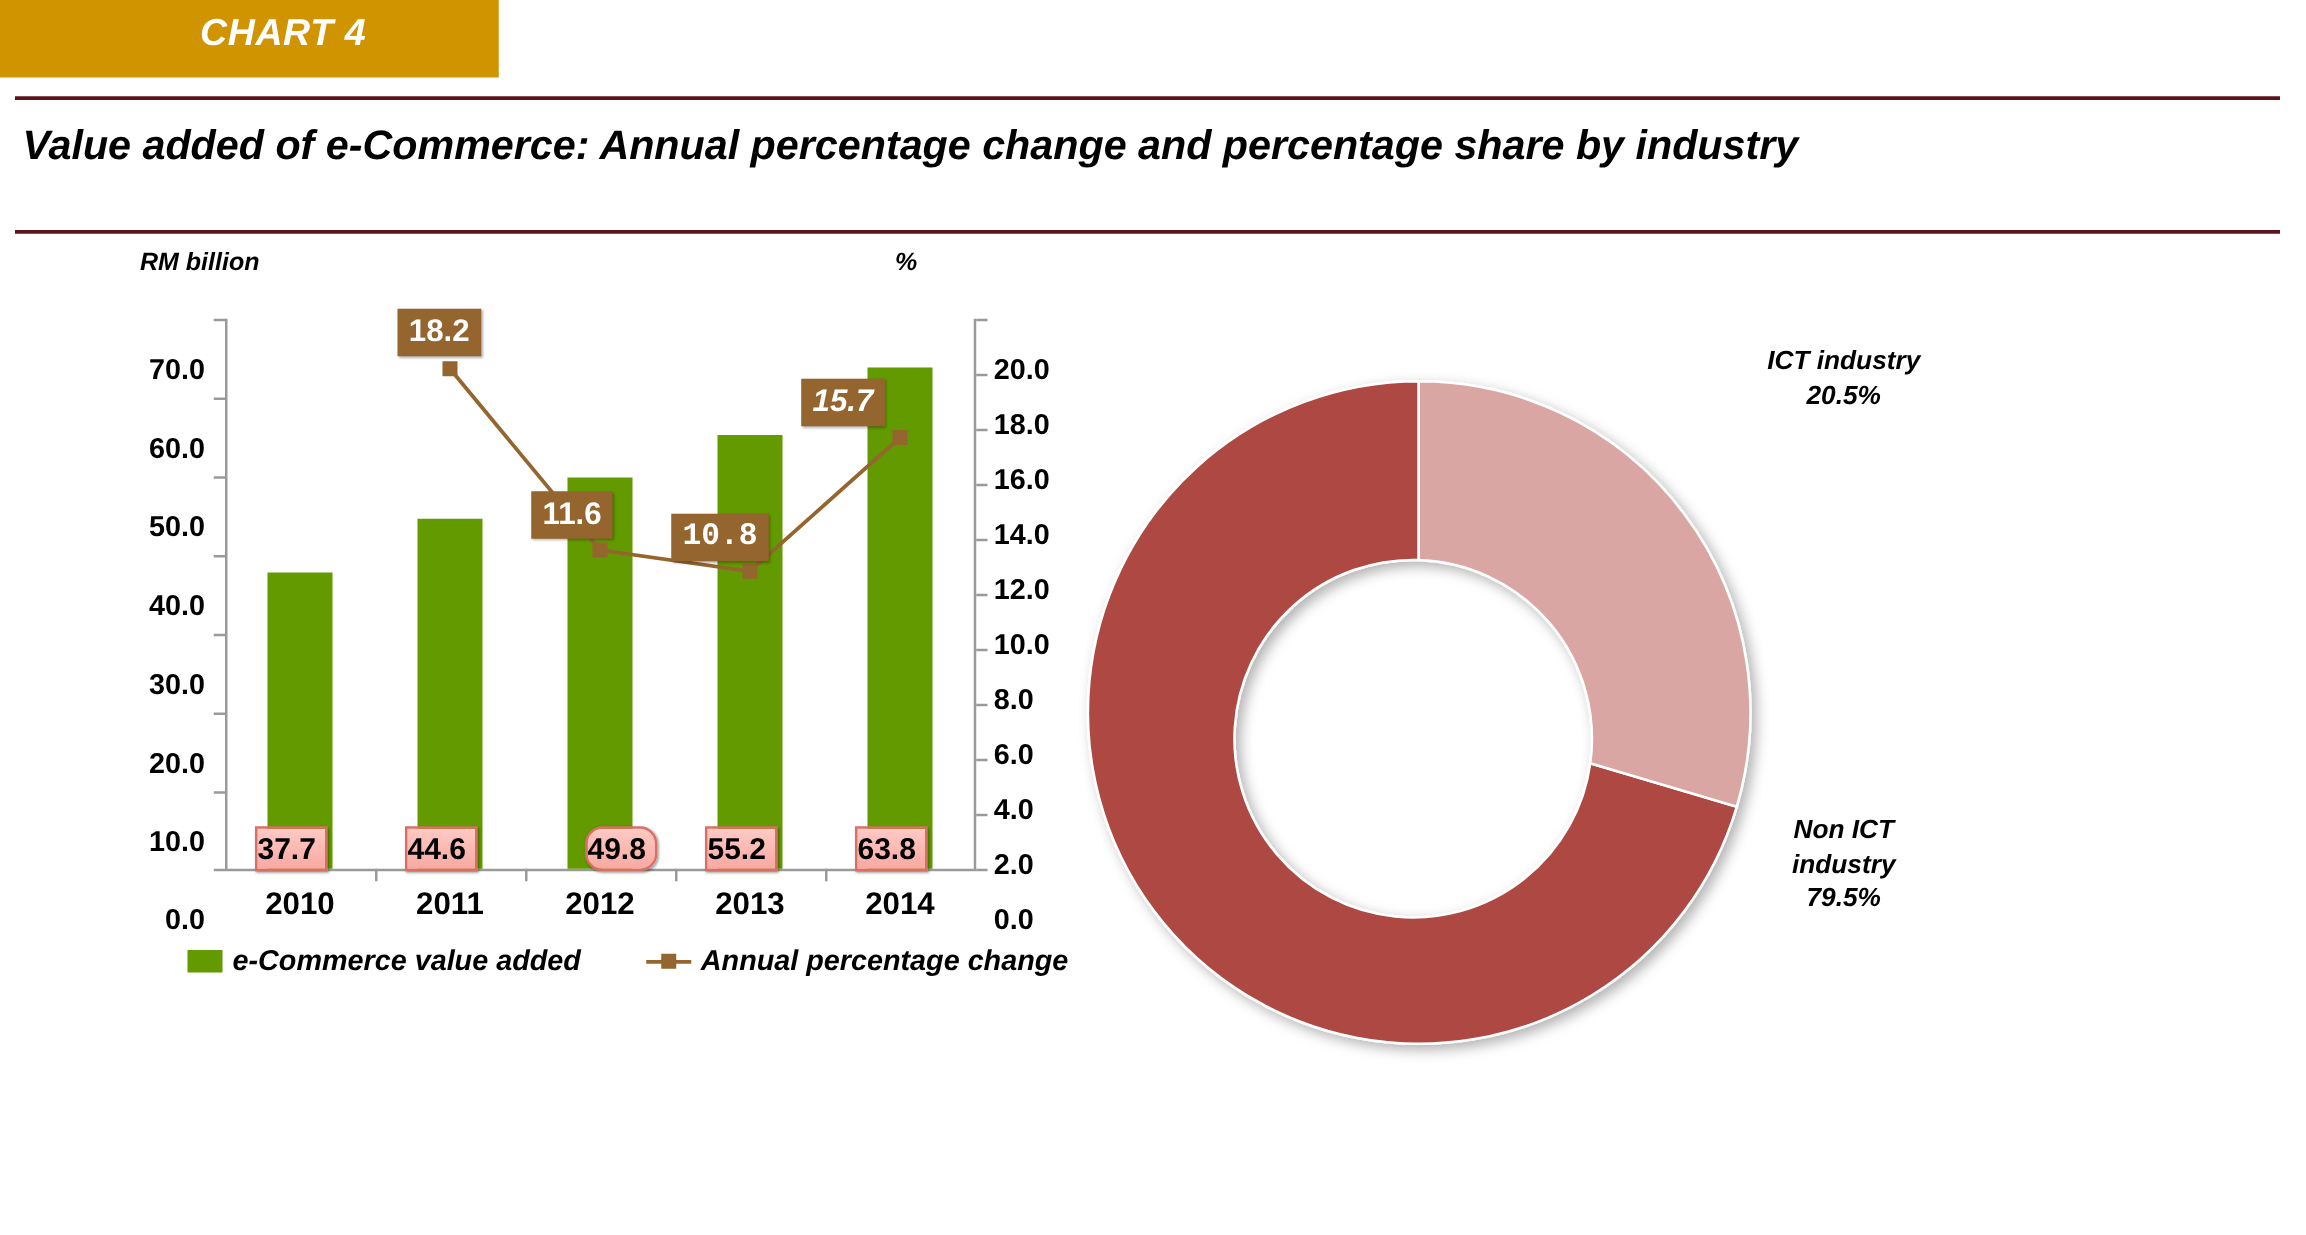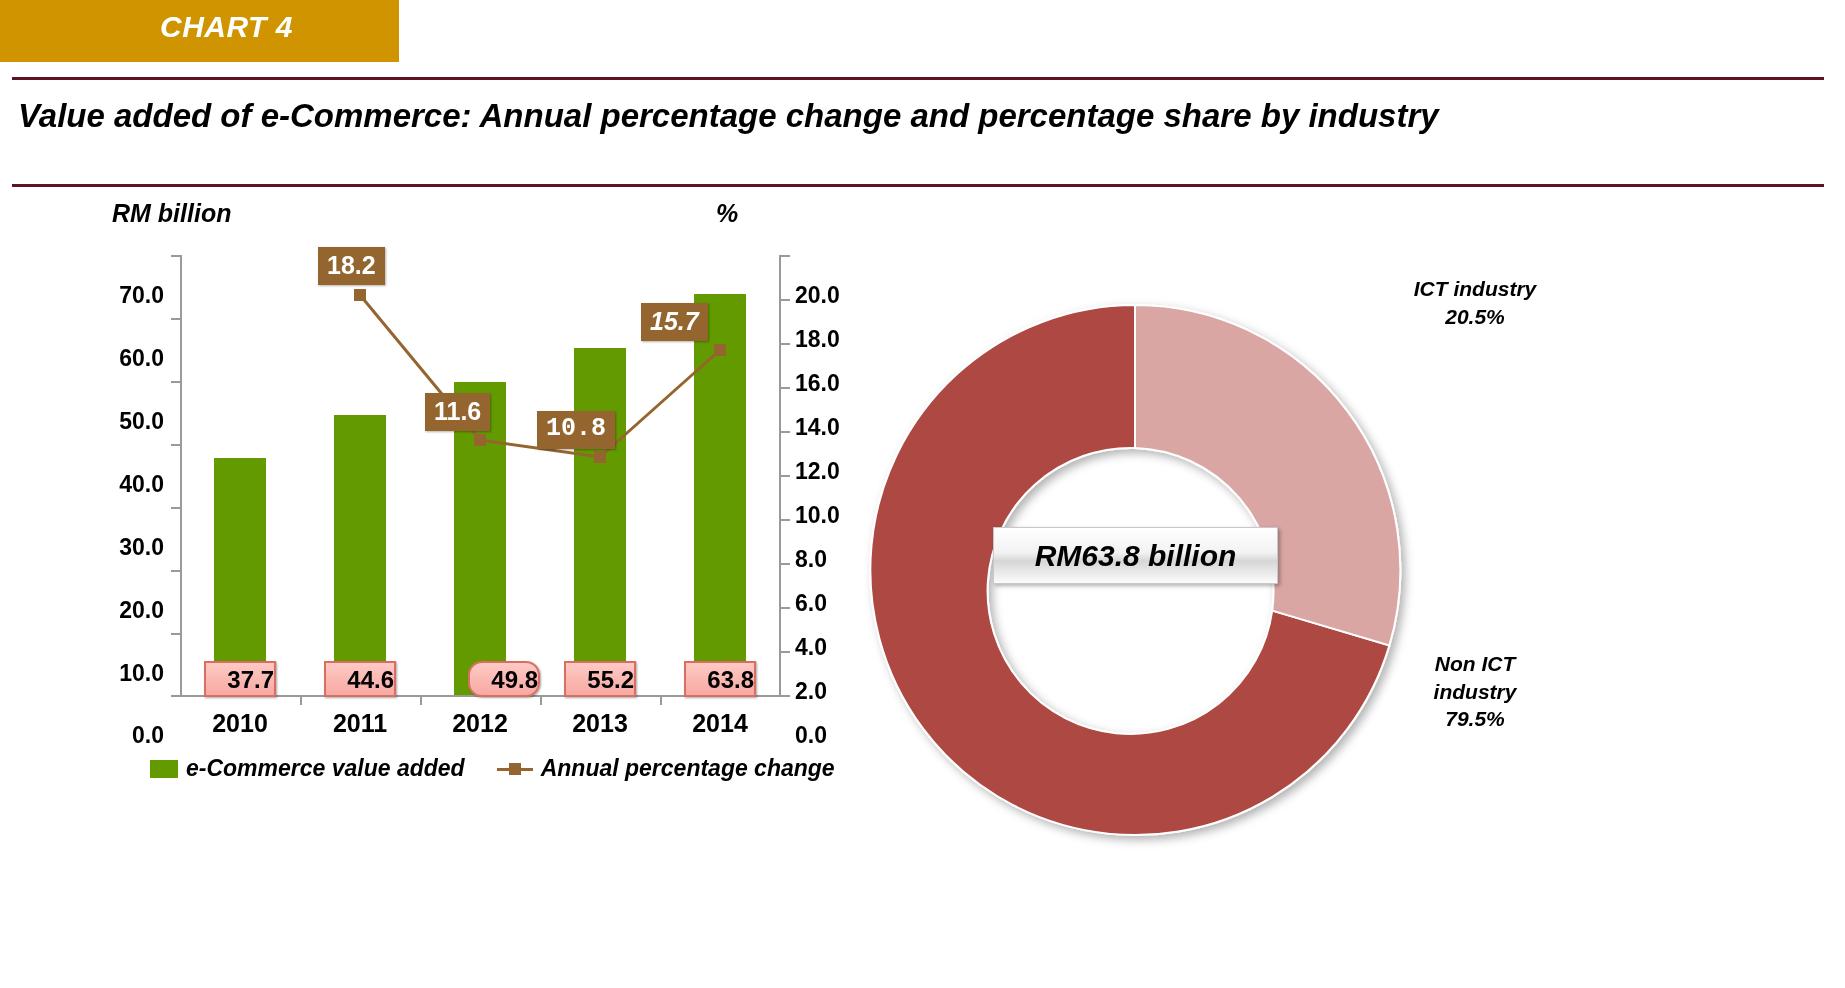--- a/index.html
+++ b/index.html
@@ -58,21 +58,21 @@
   
   #combo-chart {
     position: absolute;
     left: 0;
     top: 185px;
     width: 950px;
     height: 803px;
   }
   .axis-unit {
     position: absolute;
-    font-size: 25px;
+    font-size: 20px;
     font-weight: bold;
     font-style: italic;
     color: #000;
   }
   #unit-left  { left: 112px; top: 14px; }
   #unit-right { left: 716px; top: 14px; }
   #axis-left-line {
     position: absolute;
     left: 180px;
     top: 70px;
@@ -132,24 +132,24 @@
     position: absolute;
     top: 524px;
     width: 120px;
     text-align: center;
     font-size: 25px;
     font-weight: bold;
     color: #000;
   }
   .bar-value {
     position: absolute;
-    width: 72px;
+    width: 58px;
     height: 36px;
     line-height: 34px;
-    text-align: right;
+    text-align: left;
     font-size: 24px;
     font-weight: bold;
     color: #000;
     background: linear-gradient(180deg, #ffc9c4 0%, #f7a9a2 100%);
     border: 2px solid #d96f63;
     box-shadow: 1px 1px 2px rgba(0,0,0,0.35);
     box-sizing: border-box;
   }
   .line-value {
     position: absolute;
@@ -166,21 +166,21 @@
     white-space: nowrap;
   }
 
   
   #legend {
     position: absolute;
     left: 150px;
     top: 570px;
     display: flex;
     align-items: center;
-    gap: 32px;
+    gap: 52px;
   }
   .legend-item {
     display: flex;
     align-items: center;
     gap: 8px;
     font-size: 23px;
     font-weight: bold;
     font-style: italic;
     color: #000;
     white-space: nowrap;
@@ -373,20 +373,19 @@
                Z"></path>
 
       <path fill="#d9a6a4" stroke="#ffffff" stroke-width="2" d="M 275 90
                A 265 265 0 0 1 529.4 430.4
                L 412.2 395.6
                A 143 143 0 0 0 275 233
                Z"></path>
     </g>
   </svg>
 
-  <div id="donut-center-label">RM63.8 billion</div>
 
   <div class="donut-label" id="donut-label-ict">ICT industry
 20.5%</div>
   <div class="donut-label" id="donut-label-nonict">Non ICT
 industry
 79.5%</div>
 </div>
 
 </body></html>

